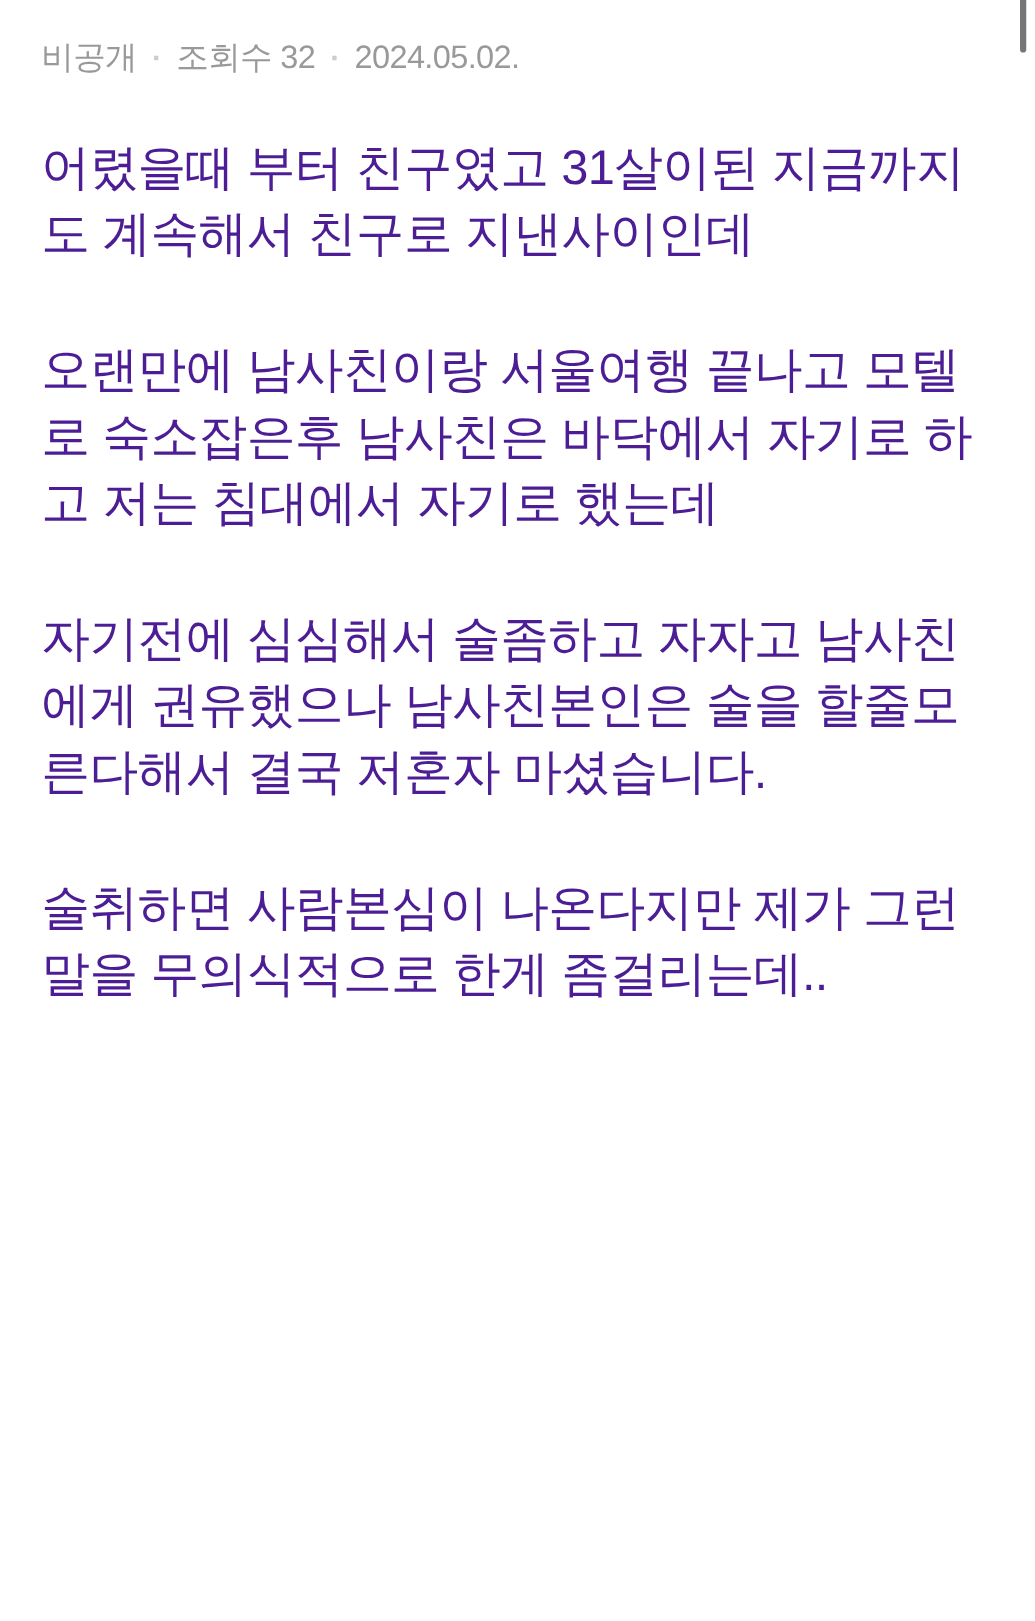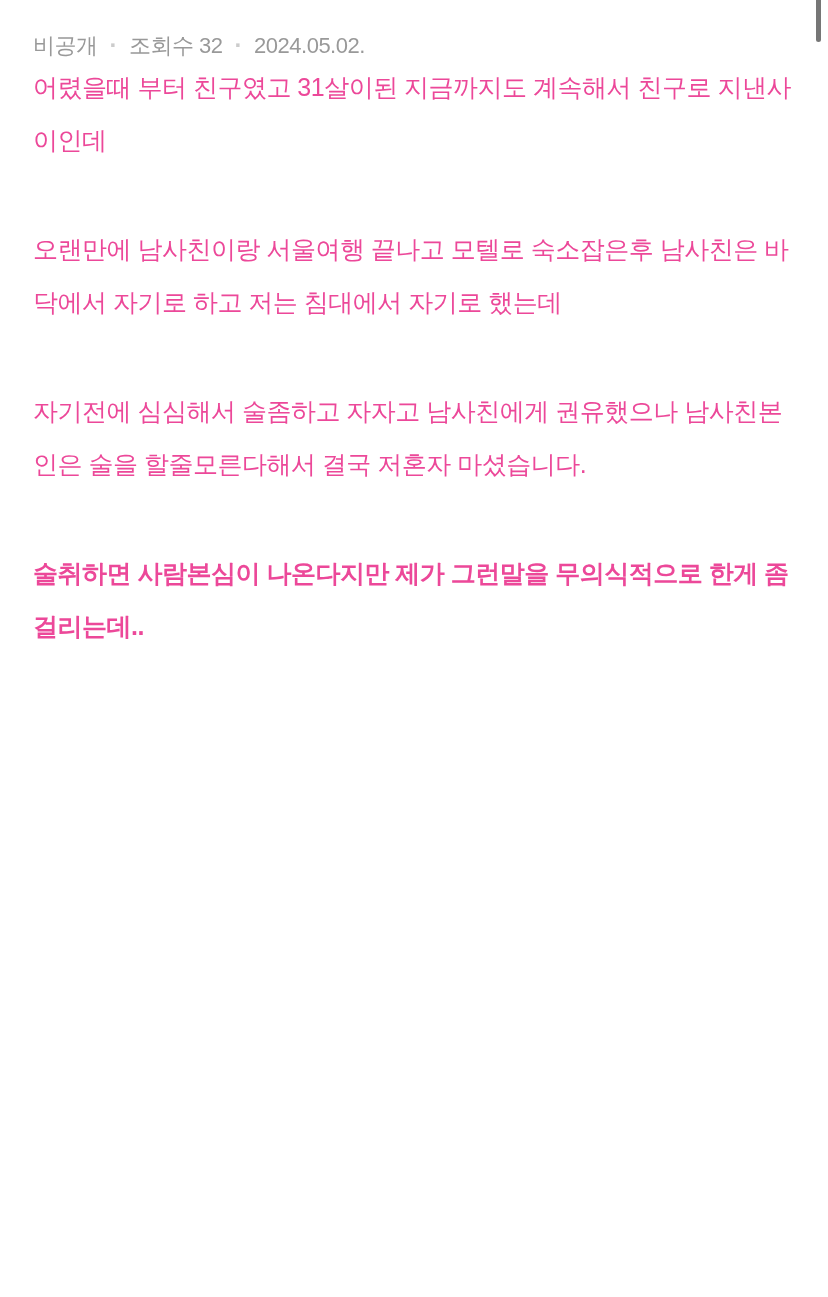--- a/index.html
+++ b/index.html
@@ -30,45 +30,46 @@
     word-break: normal;
   }
   .q-icon-svg {
     display: inline-block;
     vertical-align: -6px;
     margin-right: 14px;
   }
   
   .meta {
     margin-top: 10px;
-    font-size: 22px;
+    margin-bottom: 46px;
+    font-size: 26px;
     line-height: 30px;
     color: #999999;
     letter-spacing: -0.5px;
   }
   .meta .meta-item { color: #999999; }
   .meta .meta-item + .meta-item::before {
     content: "\00B7";
     color: #cccccc;
     font-weight: 700;
     margin: 0 12px;
     font-size: 24px;
   }
   
   .question-body {
-    font-size: 25px;
+    font-size: 39px;
     line-height: 53px;
-    color: #ec4899;
+    color: #4c1d95;
     letter-spacing: -0.5px;
   }
   .question-body p {
     margin: 0 0 56px 0;
     word-break: break-all;
   }
-  .question-body p:last-child { margin-bottom: 0; font-weight: bold; }
+  .question-body p:last-child { margin-bottom: 0; }
   
   .scrollbar-thumb {
     position: absolute;
     top: 0;
     right: 7px;
     width: 5px;
     height: 42px;
     background: #767676;
     border-radius: 0 0 3px 3px;
   }

